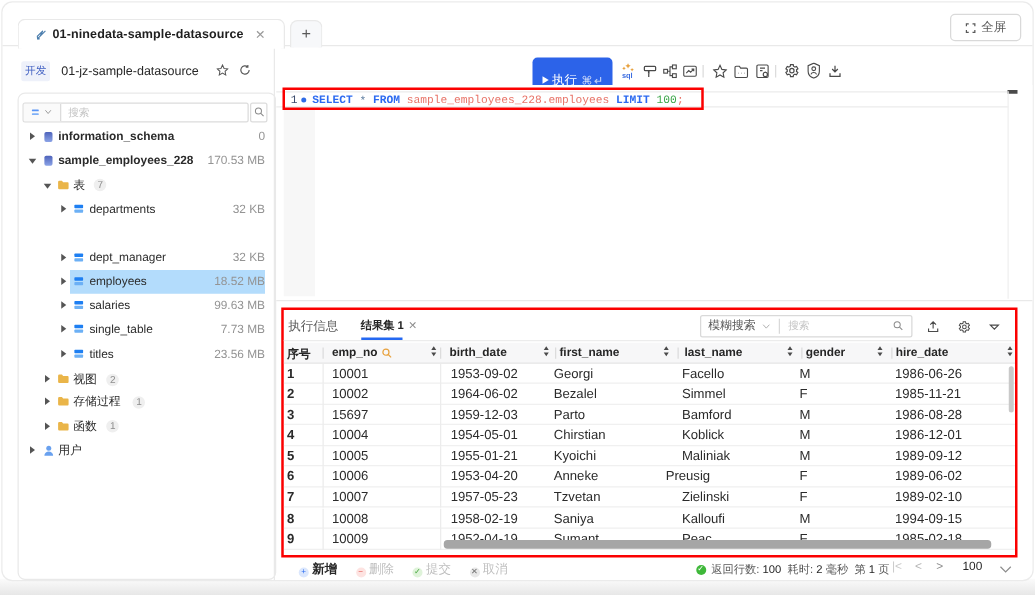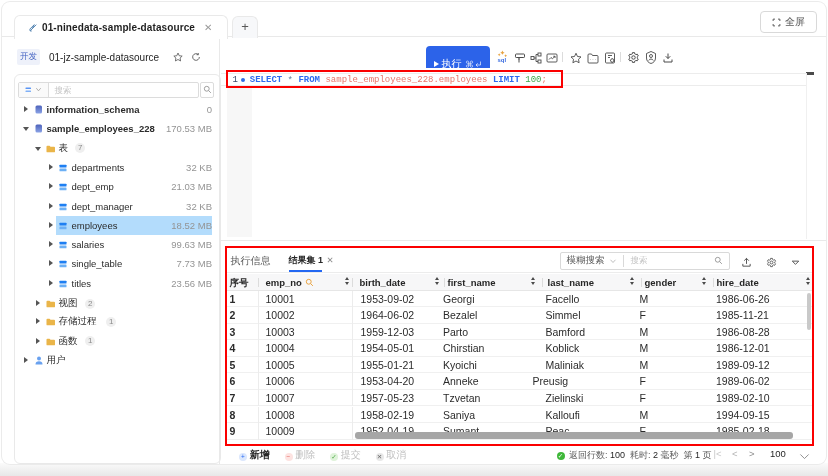--- a/index.html
+++ b/index.html
@@ -191,29 +191,20 @@
             <span class="cnt" style="position:absolute;left:55px;top:4.5px;">7</span>
           </div>
           <div class="trow" style="top:57.9px">
             <span class="caret r" style="left:34px;top:6px"></span>
             <span style="position:absolute;left:44px;top:5px;"><svg width="8" height="8" viewBox="0 0 16 16">
                 <rect x="1" y="1.5" width="14" height="5.5" rx="1.2" fill="#1e7ff2"></rect>
                 <rect x="1" y="9" width="14" height="5.5" rx="1.2" fill="#6cb0f5"></rect>
               </svg></span>
             <span style="position:absolute;left:56.5px;">departments</span>
             <span class="size">32 KB</span>
-          </div>
-          <div class="trow" style="top:77.2px">
-            <span class="caret r" style="left:34px;top:6px"></span>
-            <span style="position:absolute;left:44px;top:5px;"><svg width="8" height="8" viewBox="0 0 16 16">
-                <rect x="1" y="1.5" width="14" height="5.5" rx="1.2" fill="#1e7ff2"></rect>
-                <rect x="1" y="9" width="14" height="5.5" rx="1.2" fill="#6cb0f5"></rect>
-              </svg></span>
-            <span style="position:absolute;left:56.5px;">dept_emp</span>
-            <span class="size">21.03 MB</span>
           </div>
           <div class="trow" style="top:96.5px">
             <span class="caret r" style="left:34px;top:6px"></span>
             <span style="position:absolute;left:44px;top:5px;"><svg width="8" height="8" viewBox="0 0 16 16">
                 <rect x="1" y="1.5" width="14" height="5.5" rx="1.2" fill="#1e7ff2"></rect>
                 <rect x="1" y="9" width="14" height="5.5" rx="1.2" fill="#6cb0f5"></rect>
               </svg></span>
             <span style="position:absolute;left:56.5px;">dept_manager</span>
             <span class="size">32 KB</span>
           </div>
@@ -441,21 +432,21 @@
               <div style="left:134px" class="">1964-06-02</div>
               <div style="left:216.5px" class="">Bezalel</div>
               <div style="left:319px" class="">Simmel</div>
               <div style="left:413px" class="">F</div>
               <div style="left:489.5px" class="">1985-11-21</div>
               <span style="position:absolute;left:31px;top:0;height:16.57px;width:1px;background:#ececec"></span>
               <span style="position:absolute;left:125px;top:0;height:16.57px;width:1px;background:#ececec"></span>
             </div>
             <div class="drow" style="top:50.1px">
               <div style="left:3px" class="rn">3</div>
-              <div style="left:39px" class="">10003</div>
+              <div style="left:39px" class="">15697</div>
               <div style="left:134px" class="">1959-12-03</div>
               <div style="left:216.5px" class="">Parto</div>
               <div style="left:319px" class="">Bamford</div>
               <div style="left:413px" class="">M</div>
               <div style="left:489.5px" class="">1986-08-28</div>
               <span style="position:absolute;left:31px;top:0;height:16.57px;width:1px;background:#ececec"></span>
               <span style="position:absolute;left:125px;top:0;height:16.57px;width:1px;background:#ececec"></span>
             </div>
             <div class="drow" style="top:66.7px">
               <div style="left:3px" class="rn">4</div>

